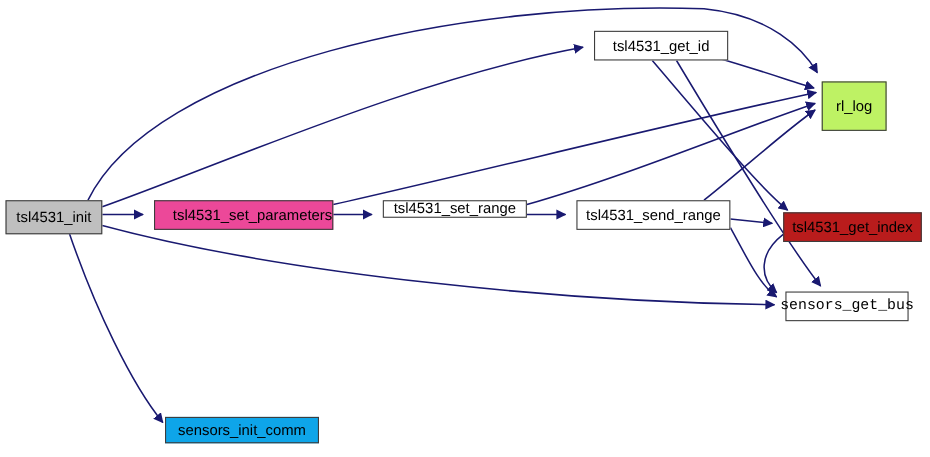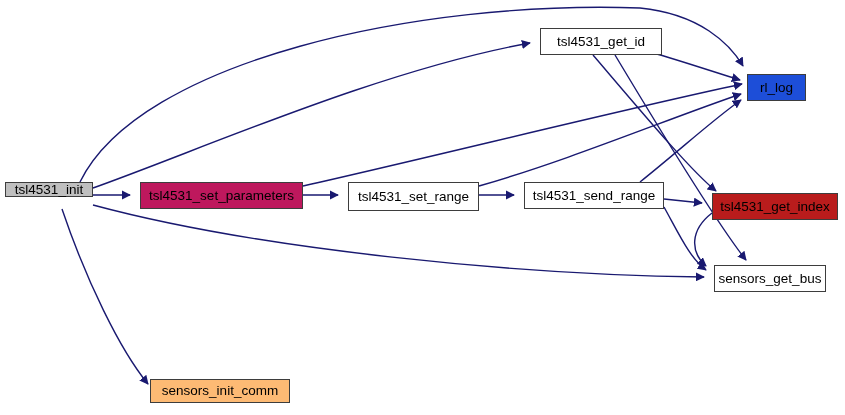--- a/index.html
+++ b/index.html
@@ -65,42 +65,42 @@
         <path d="M 664,199 L 702,203" marker-end="url(#ah)"></path>
         <path d="M 664,207 C 680,236 690,258 706,270" marker-end="url(#ah)"></path>
         <path d="M 650,52 C 685,62 720,74 740,80" marker-end="url(#ah)"></path>
         <path d="M 593,55 C 640,110 690,170 716,191" marker-end="url(#ah)"></path>
         <path d="M 615,55 C 660,130 718,225 746,260" marker-end="url(#ah)"></path>
         <path d="M 712,213 C 690,230 690,252 706,266" marker-end="url(#ah)"></path>
       </g>
   </svg>
 
   <div id="node-group">
-      <div class="node highlight" style="left: 5px; top: 182px; width: 88px; height: 15px; border-color: rgb(61, 61, 61); background: rgb(191, 191, 191);">
+      <div class="node highlight" style="left: 5px; top: 182px; width: 88px; height: 31px; border-color: rgb(61, 61, 61); background: rgb(191, 191, 191);">
         <span>tsl4531_init</span>
       </div>
-      <div class="node" style="left: 140px; top: 182px; width: 163px; height: 27px; border-color: rgb(61, 61, 61); background: #be185d;">
+      <div class="node" style="left: 140px; top: 182px; width: 163px; height: 27px; border-color: rgb(61, 61, 61); background: #ec4899; justify-content: flex-end;">
         <span>tsl4531_set_parameters</span>
       </div>
-      <div class="node" style="left: 348px; top: 182px; width: 131px; height: 29px; border-color: rgb(61, 61, 61); background: rgb(255, 255, 255);">
+      <div class="node" style="left: 348px; top: 182px; width: 131px; height: 16px; border-color: rgb(61, 61, 61); background: rgb(255, 255, 255);">
         <span>tsl4531_set_range</span>
       </div>
       <div class="node" style="left: 524px; top: 182px; width: 140px; height: 27px; border-color: rgb(61, 61, 61); background: rgb(255, 255, 255); align-items: center;">
         <span>tsl4531_send_range</span>
       </div>
       <div class="node" style="left: 540px; top: 28px; width: 122px; height: 27px; border-color: rgb(61, 61, 61); background: rgb(255, 255, 255);">
         <span>tsl4531_get_id</span>
       </div>
-      <div class="node" style="left: 747px; top: 74px; width: 59px; height: 27px; border-color: rgb(61, 61, 61); background: #1d4ed8;">
+      <div class="node" style="left: 747px; top: 74px; width: 59px; height: 45px; border-color: rgb(61, 61, 61); background: #bef264;">
         <span>rl_log</span>
       </div>
       <div class="node" style="left: 712px; top: 193px; width: 126px; height: 27px; border-color: rgb(61, 61, 61); background: #b91c1c;">
         <span>tsl4531_get_index</span>
       </div>
-      <div class="node" style="left: 714px; top: 265px; width: 112px; height: 27px; border-color: rgb(61, 61, 61); background: rgb(255, 255, 255);">
+      <div class="node" style="left: 714px; top: 265px; width: 112px; height: 27px; border-color: rgb(61, 61, 61); background: rgb(255, 255, 255); font-family: Liberation Mono, monospace;">
         <span>sensors_get_bus</span>
       </div>
-      <div class="node" style="left: 150px; top: 379px; width: 140px; height: 24px; border-color: rgb(61, 61, 61); background: #fdba74;">
+      <div class="node" style="left: 150px; top: 379px; width: 140px; height: 24px; border-color: rgb(61, 61, 61); background: #0ea5e9;">
         <span>sensors_init_comm</span>
       </div>
     </div>
 
 </div>
 
 </body></html>

